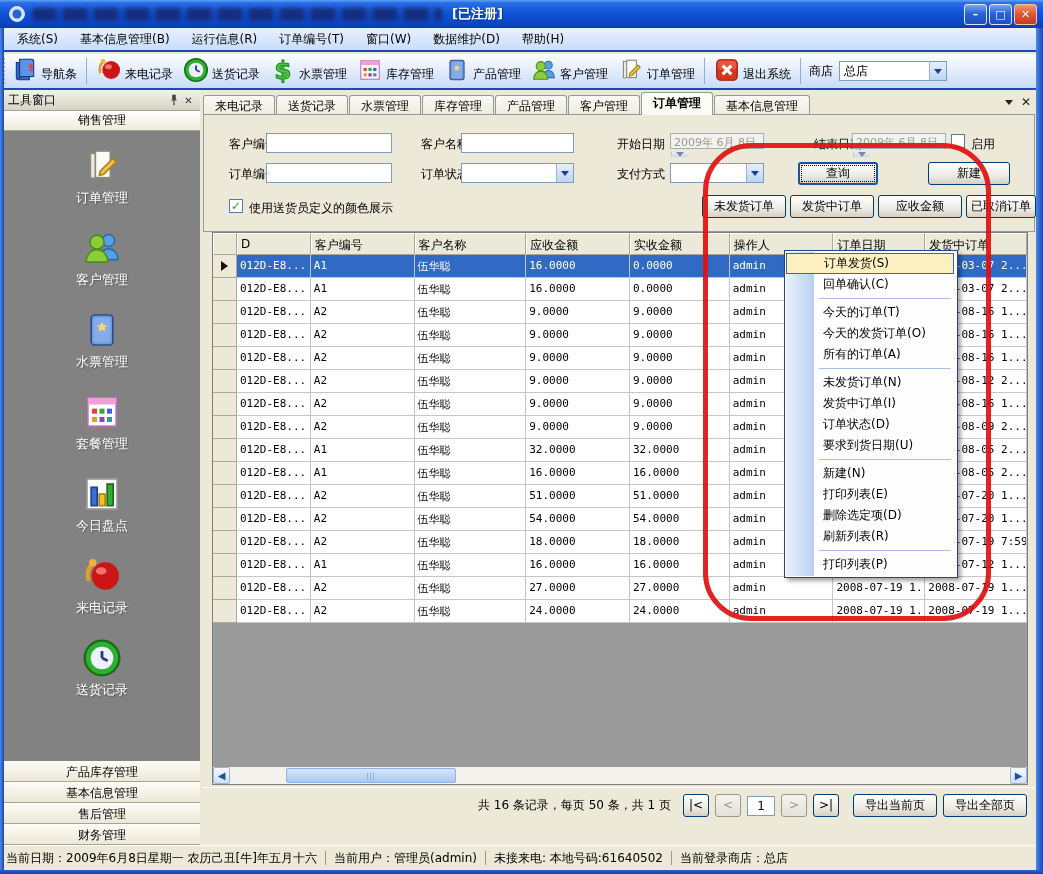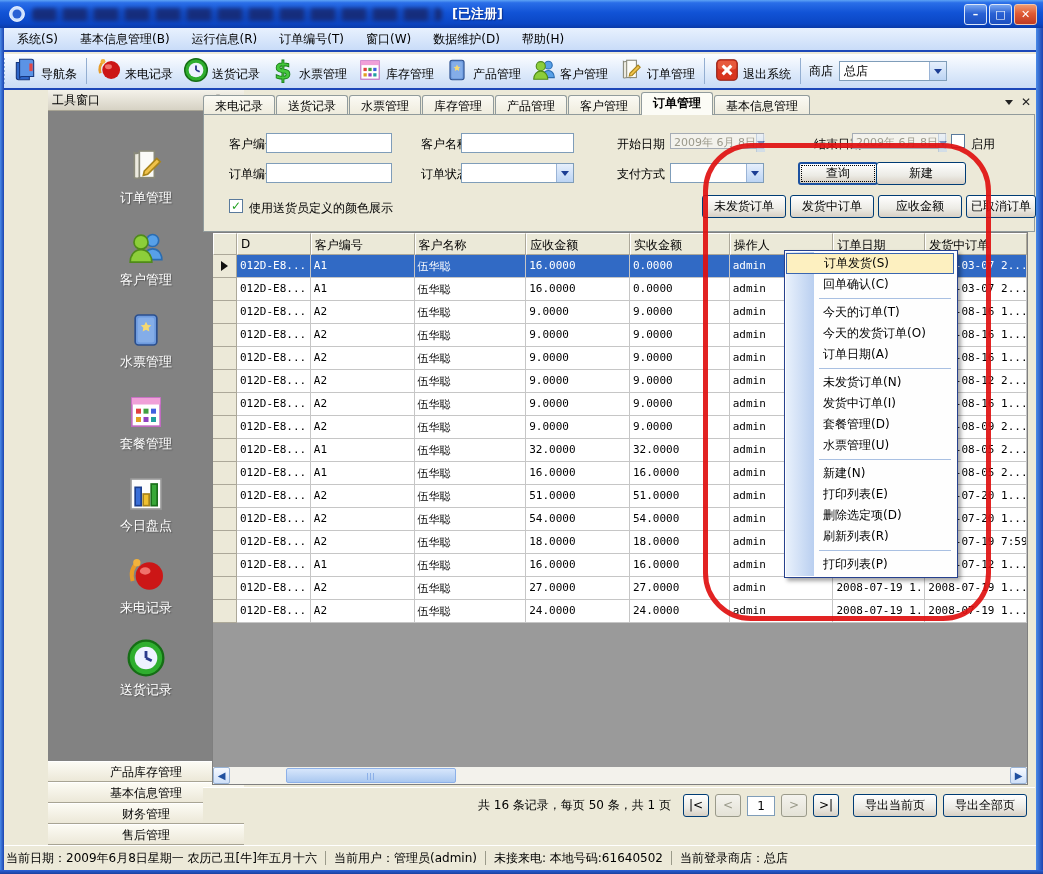--- a/index.html
+++ b/index.html
@@ -68,21 +68,21 @@
     width:17px; height:18px; background: linear-gradient(180deg,#e6effc,#bcd4f4);
     border-left:1px solid #9ab4d6; display:flex; align-items:center; justify-content:center;
   }
   .tri-down { width:0; height:0; border-left:4px solid transparent; border-right:4px solid transparent;
     border-top:5px solid #1c3e94; }
 
   
   .win-border { background: linear-gradient(90deg,#4a8ae8,#1c44b0); z-index:40; }
 
   
-  #sidebar { left:4px; top:90px; width:196px; height:755px; background:#828282;margin-left:44px; }
+  #sidebar { left:4px; top:90px; width:196px; height:755px; background:#828282; }
   #sidebar-titlebar {
     height:21px; background: linear-gradient(180deg,#f4f2ea,#d6d2c4);
     border-bottom:1px solid #a8a494; display:flex; align-items:center; padding:0 4px;
   }
   #sidebar-title { flex:1; }
   .side-title-btn { width:15px; height:15px; text-align:center; line-height:15px; font-size:10px; color:#333; }
   #sidebar-pin { width:14px; height:14px; }
   #sidebar-panel-active {
     height:20px; background: linear-gradient(180deg,#ffffff,#efecdc);
     border-bottom:1px solid #a8a494; text-align:center; line-height:19px;
@@ -112,21 +112,21 @@
 
   
   #filter-panel {
     left:203px; top:114px; width:832px; height:118px; background:#ece9d8;
     border:1px solid #919b9c; border-top:1px solid #919b9c;
   }
   .flabel { position:absolute; white-space:nowrap; }
   .ftext { position:absolute; height:20px; border:1px solid #7f9db9; background:#fff; padding:0 3px; font:12px "DejaVu Sans",sans-serif; }
   .fcombo { position:absolute; height:20px; border:1px solid #7f9db9; background:#fff; display:flex; }
   .fcombo .val { flex:1; padding-left:3px; line-height:18px; }
-  .fdate { position:absolute; height:16px; border:1px solid #a5acb5; background:#f3f2ec; display:flex; color:#9a988a; }
+  .fdate { position:absolute; height:16px; border:1px solid #a5acb5; background:#f3f2ec; display:flex; color:#9a988a;flex-direction:column; }
   .fdate .val { flex:1; padding-left:3px; line-height:18px; white-space:nowrap; font-size:11px; }
   .fdate .combo-arrow-btn { opacity:.55; }
   .xp-btn {
     position:absolute; height:23px; border:1px solid #003c74; border-radius:3px;
     background: linear-gradient(180deg,#ffffff,#ecebe5 60%,#d8d0c4);
     text-align:center; font:12px "DejaVu Sans",sans-serif; line-height:21px; white-space:nowrap;
   }
   .xp-btn.focused { outline:1px dotted #000; outline-offset:-4px; border-width:2px; border-color:#1c51a0; line-height:19px; }
   .checkbox { position:absolute; width:14px; height:14px; background:#fff; border:1px solid #5a7a9c; text-align:center; }
   .checkbox .mark { color:#21a121; font-size:12px; font-weight:bold; line-height:12px; display:block; }
@@ -343,20 +343,21 @@
   <div id="sidebar-titlebar">
     <span id="sidebar-title">工具窗口</span>
     <span id="sidebar-pin" class="icon side-title-btn">
       <svg viewBox="0 0 16 16">
           <path d="M6 2h4v5l1.5 1.5h-7L6 7z" fill="#404040"></path>
           <line x1="8" y1="8.5" x2="8" y2="14" stroke="#404040" stroke-width="1.4"></line>
         </svg>
     </span>
     <span class="side-title-btn">✕</span>
   </div>
+  <div id="sidebar-panel-active">销售管理</div>
   <div id="sidebar-body">
       <div class="side-item">
         <span class="icon side-icon">
           <svg viewBox="0 0 24 24">
             <path d="M5 4c2 1.6 4-1.6 6 0v15c-2-1.6-4 1.6-6 0z" fill="#eceadf" stroke="#8a8a7a"></path>
             <rect x="8" y="3" width="9" height="16" fill="#fbfbf7" stroke="#8a8a7a"></rect>
             <path d="M11 15l7.5-7.5 2 2-7.5 7.5-2.6.6z" fill="#f0c24a" stroke="#a8841a"></path>
           </svg>
         </span>
         <div class="side-label">订单管理</div>
@@ -426,22 +427,22 @@
             <circle cx="12" cy="12" r="6.8" fill="#eef2ff"></circle>
             <path d="M12 12V7.8M12 12l3.4 1.6" stroke="#2b3a8c" stroke-width="1.7" fill="none"></path>
           </svg>
         </span>
         <div class="side-label">送货记录</div>
       </div>
     </div>
   <div id="sidebar-panels">
       <div class="side-panel-header">产品库存管理</div>
       <div class="side-panel-header">基本信息管理</div>
+      <div class="side-panel-header">售后管理</div>
       <div class="side-panel-header">财务管理</div>
-      <div class="side-panel-header">售后管理</div>
     </div>
 </div>
 
 <div id="tabstrip" class="abs">
   <div id="tab-tools">
     <span class="glyph tri-down" style="border-top-color:#222"></span>
     <span class="glyph" style="font-size:12px">✕</span>
   </div>
 <div class="tab">来电记录</div>
     <div class="tab">送货记录</div>
@@ -485,21 +486,21 @@
       </span>
   </div>
   <span class="flabel" style="left:413px; top:51px">支付方式</span>
   <div class="fcombo" style="left:466px; top:48px; width:94px">
     <span class="val"></span>
     <span class="combo-arrow-btn">
         <span class="tri-down"></span>
       </span>
   </div>
   <div class="xp-btn focused" style="left:594px; top:47px; width:80px">查询</div>
-  <div class="xp-btn" style="left:672px; top:47px; width:90px">新建</div>
+  <div class="xp-btn" style="left:724px; top:47px; width:82px">新建</div>
 
   <span class="checkbox" style="left:25px; top:84px">
       <span class="mark">✓</span>
     </span>
   <span class="flabel" style="left:45px; top:85px">使用送货员定义的颜色展示</span>
   <div id="status-buttons">
       <div class="xp-btn" style="left: 498px; top: 80px; width: 84px;">未发货订单</div>
       <div class="xp-btn" style="left: 586px; top: 80px; width: 84px;">发货中订单</div>
       <div class="xp-btn" style="left: 674px; top: 80px; width: 84px;">应收金额</div>
       <div class="xp-btn" style="left: 762px; top: 80px; width: 70px;">已取消订单</div>
@@ -725,26 +726,26 @@
     <div class="status-divider"></div>
     <span>当前登录商店：总店</span>
   </div>
 
 <div id="ctx-menu" class="abs">
     <div class="ctx-item highlight">订单发货(S)</div>
     <div class="ctx-item">回单确认(C)</div>
     <div class="menu-sep"></div>
     <div class="ctx-item">今天的订单(T)</div>
     <div class="ctx-item">今天的发货订单(O)</div>
-    <div class="ctx-item">订单日期(A)</div>
+    <div class="ctx-item">所有的订单(A)</div>
     <div class="menu-sep"></div>
     <div class="ctx-item">未发货订单(N)</div>
     <div class="ctx-item">发货中订单(I)</div>
-    <div class="ctx-item">套餐管理(D)</div>
-    <div class="ctx-item">水票管理(U)</div>
+    <div class="ctx-item">订单状态(D)</div>
+    <div class="ctx-item">要求到货日期(U)</div>
     <div class="menu-sep"></div>
     <div class="ctx-item">新建(N)</div>
     <div class="ctx-item">打印列表(E)</div>
     <div class="ctx-item">删除选定项(D)</div>
     <div class="ctx-item">刷新列表(R)</div>
     <div class="menu-sep"></div>
     <div class="ctx-item">打印列表(P)</div>
   </div>
 
 <div id="annotation" class="abs"></div>

